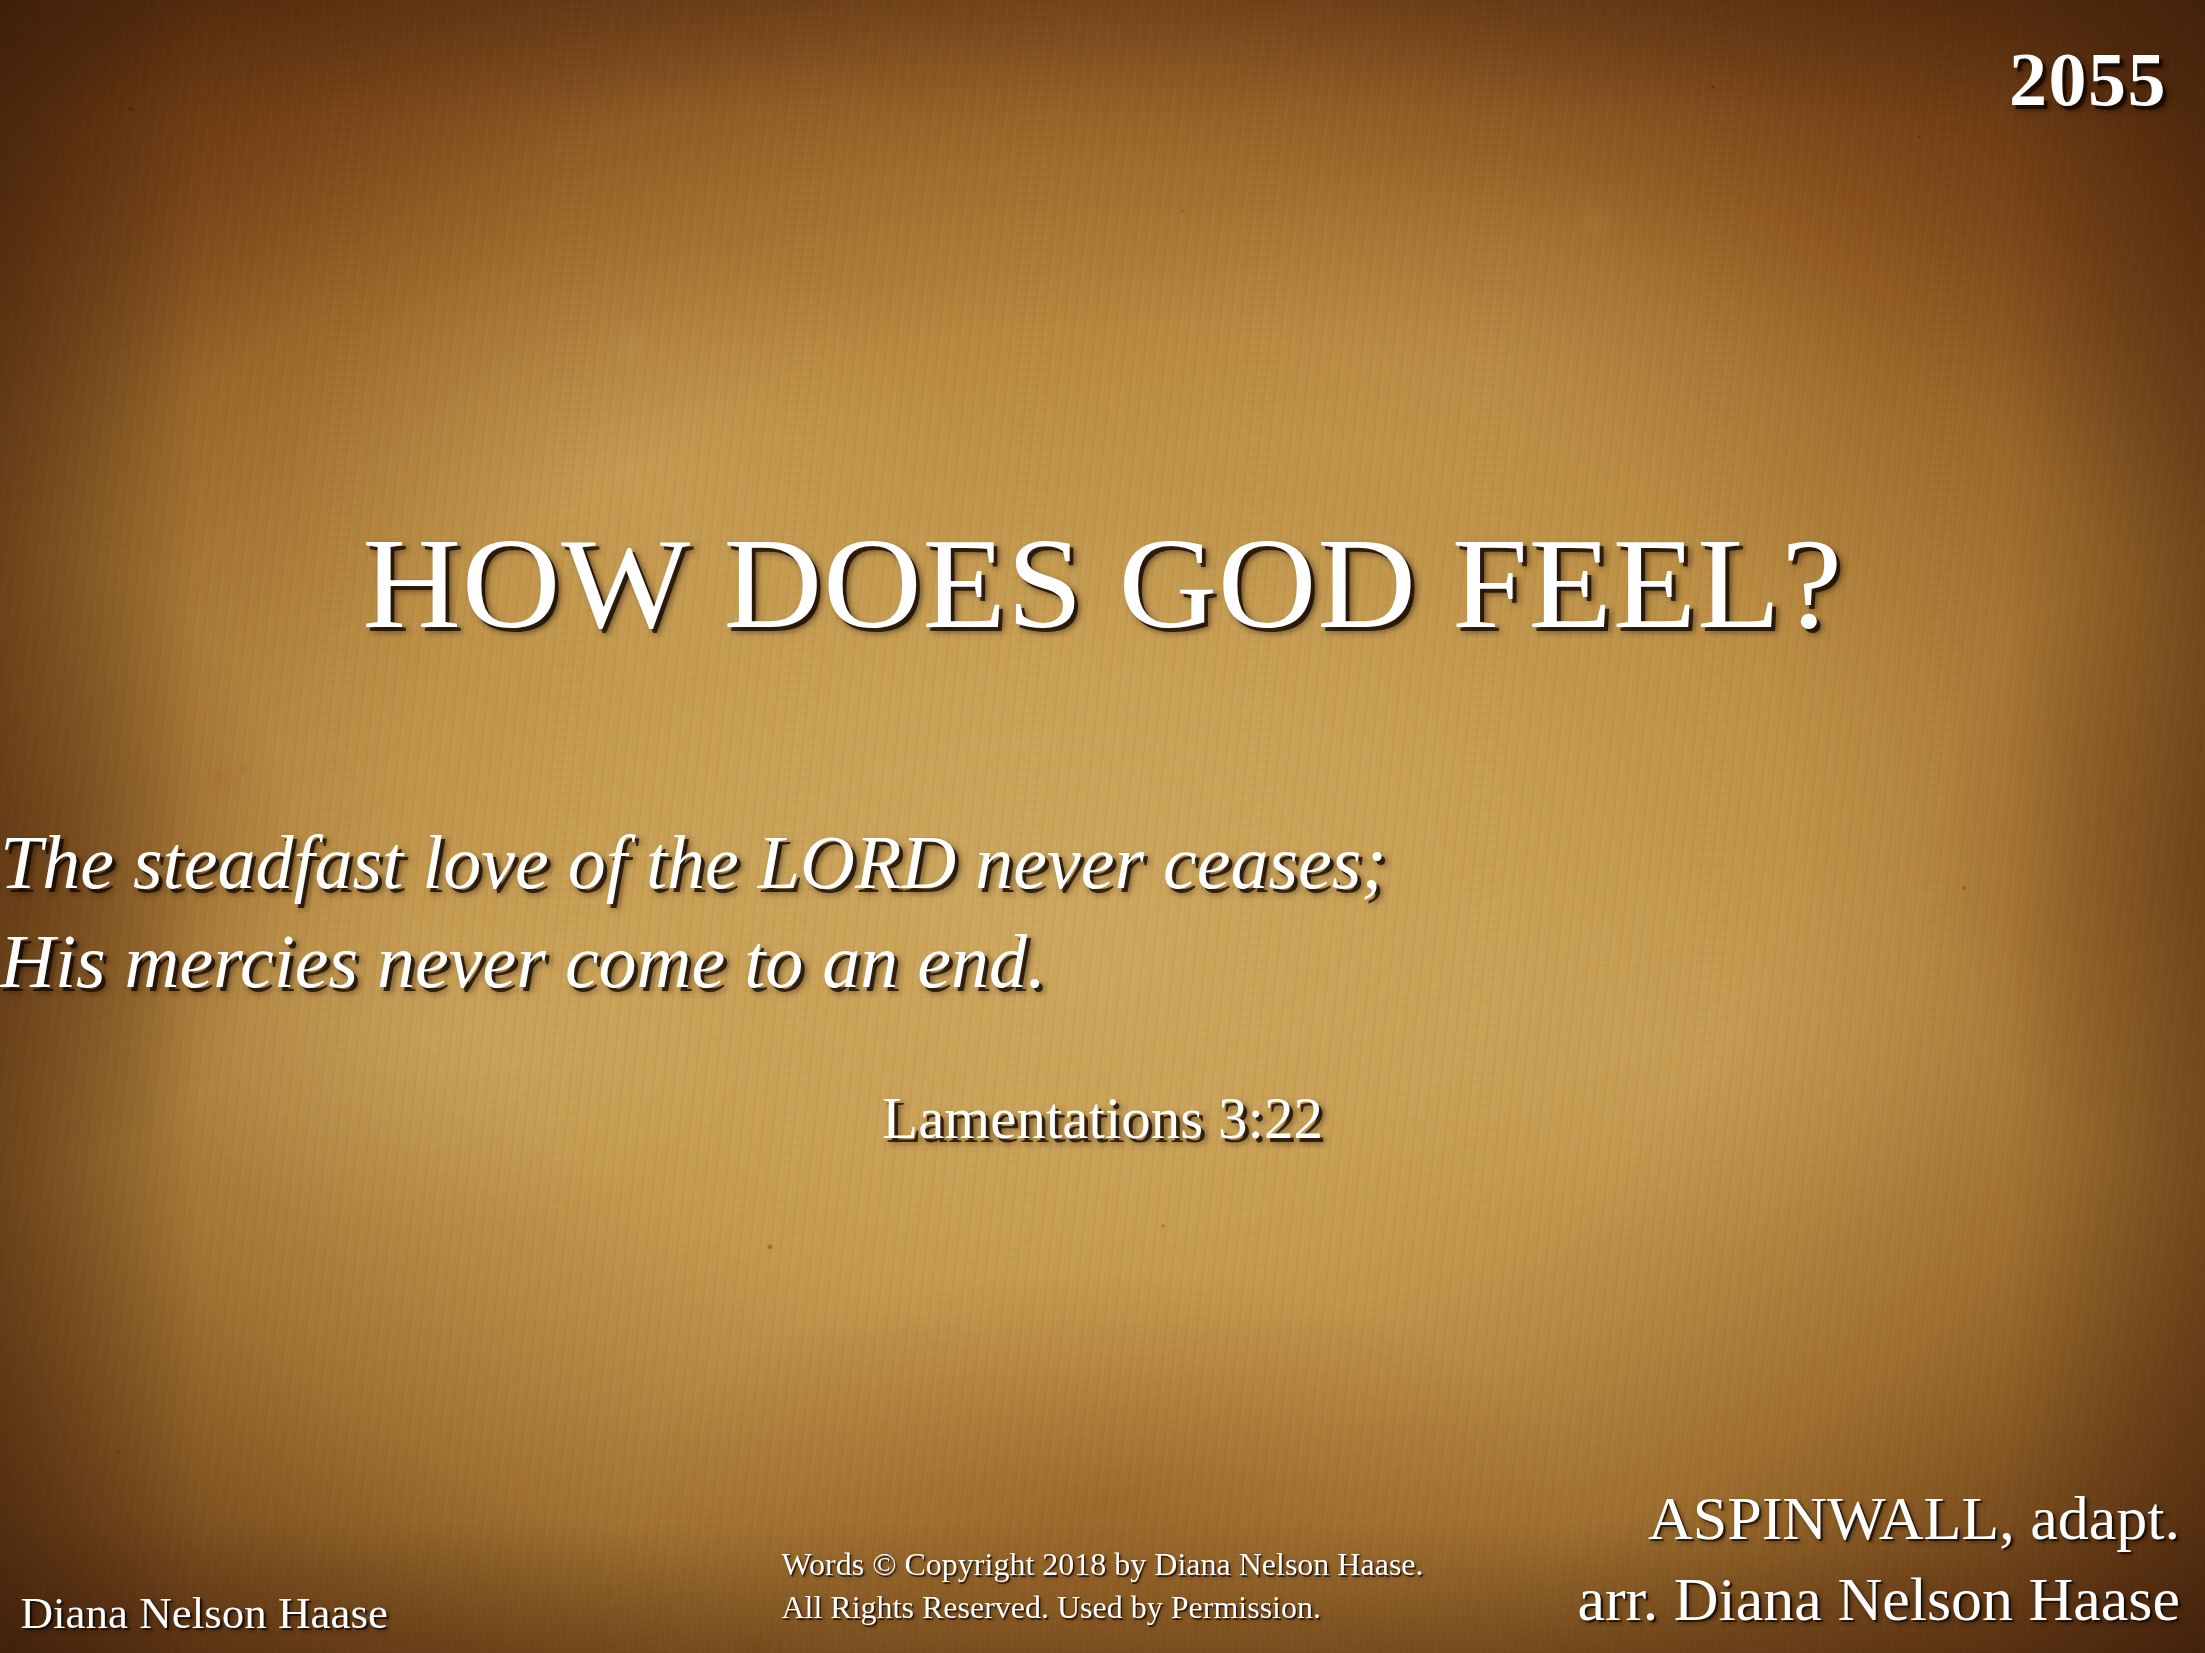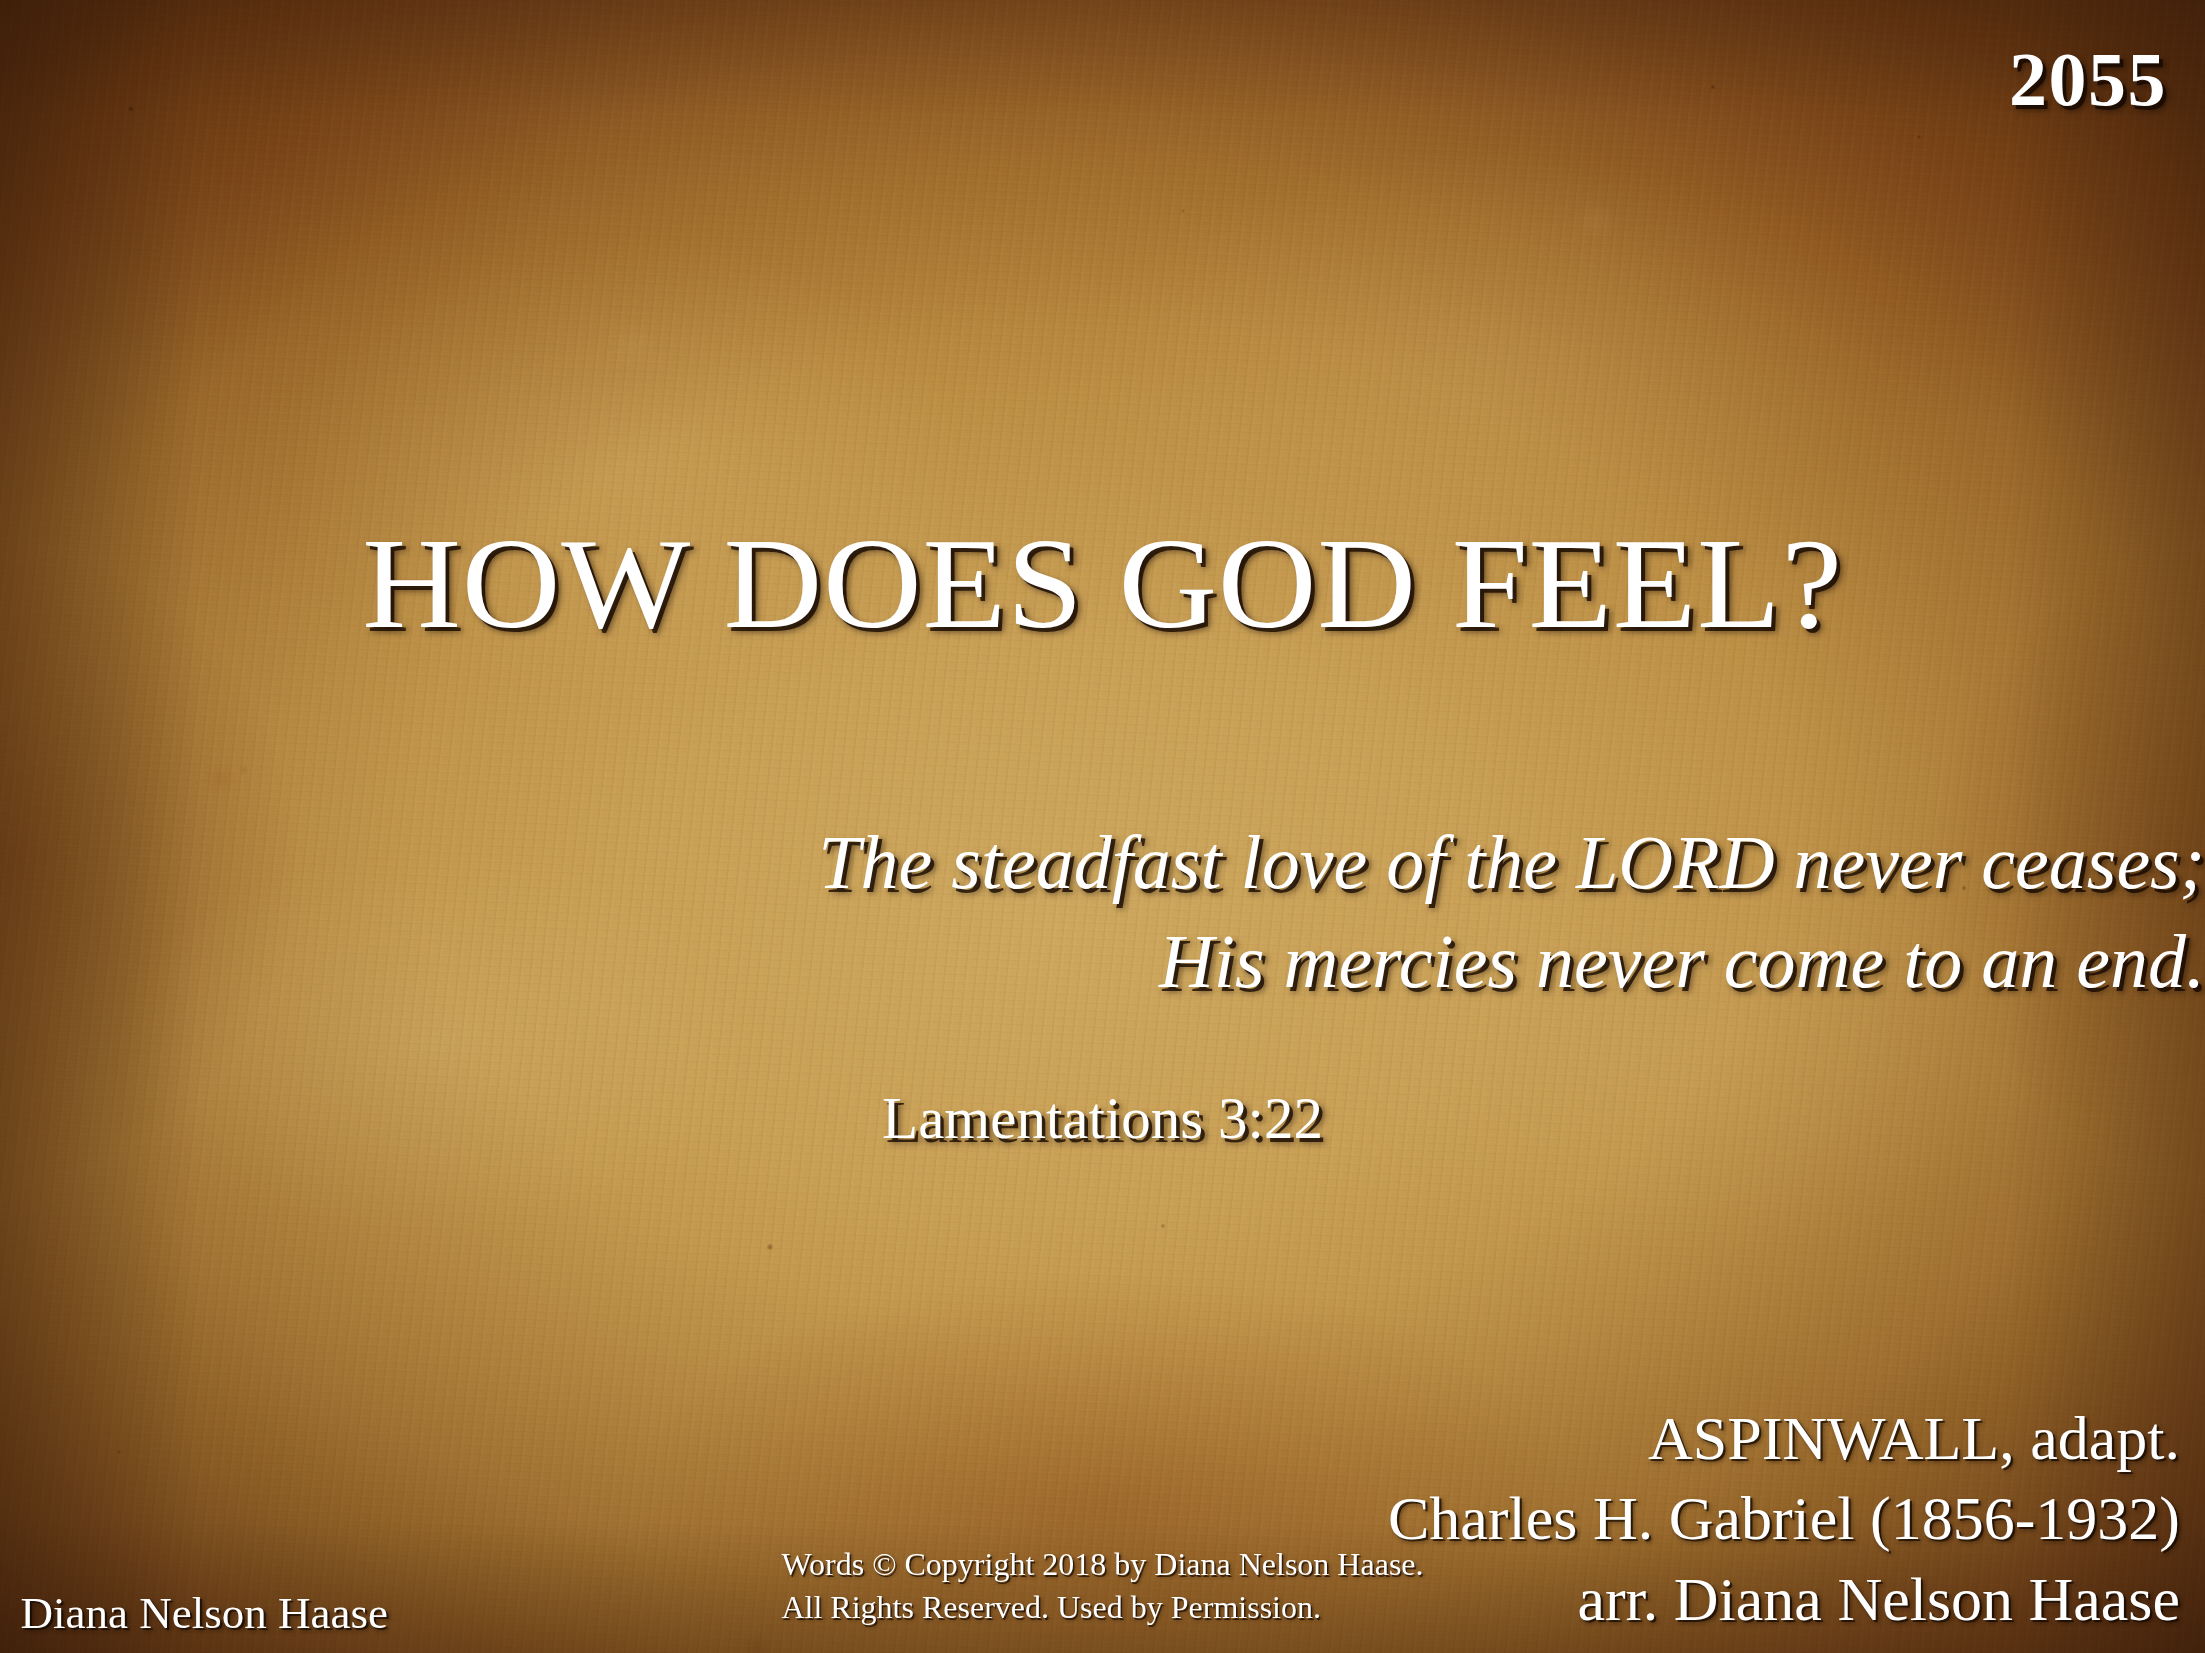--- a/index.html
+++ b/index.html
@@ -153,21 +153,21 @@
     transform: scaleX(1.06);
     white-space: nowrap;
   }
 
   
   #scripture {
     position: absolute;
     top: 813px;
     left: 0;
     width: 100%;
-    text-align: right;
+    text-align: left;
     font-style: italic;
     font-size: 76px;
     line-height: 1.30;
     white-space: nowrap;
   }
   #scripture .vline { display: block; }
 
   
   #scripture-ref {
     position: absolute;
@@ -242,19 +242,18 @@
 
     <div id="presenter-name" class="shadowed-sm">Diana Nelson Haase</div>
 
     <div id="copyright">
       <span class="cline shadowed-xs">Words © Copyright 2018 by Diana Nelson Haase.</span>
       <span class="cline shadowed-xs">All Rights Reserved. Used by Permission.</span>
     </div>
 
     <div id="attribution">
       <span class="aline shadowed-sm">ASPINWALL, adapt.</span>
-      <span class="aline shadowed-sm">Charles H. Gabriel (1856-1932)</span>
       <span class="aline shadowed-sm">arr. Diana Nelson Haase</span>
     </div>
 
   </div>
 </div>
 
 
 </body></html>

